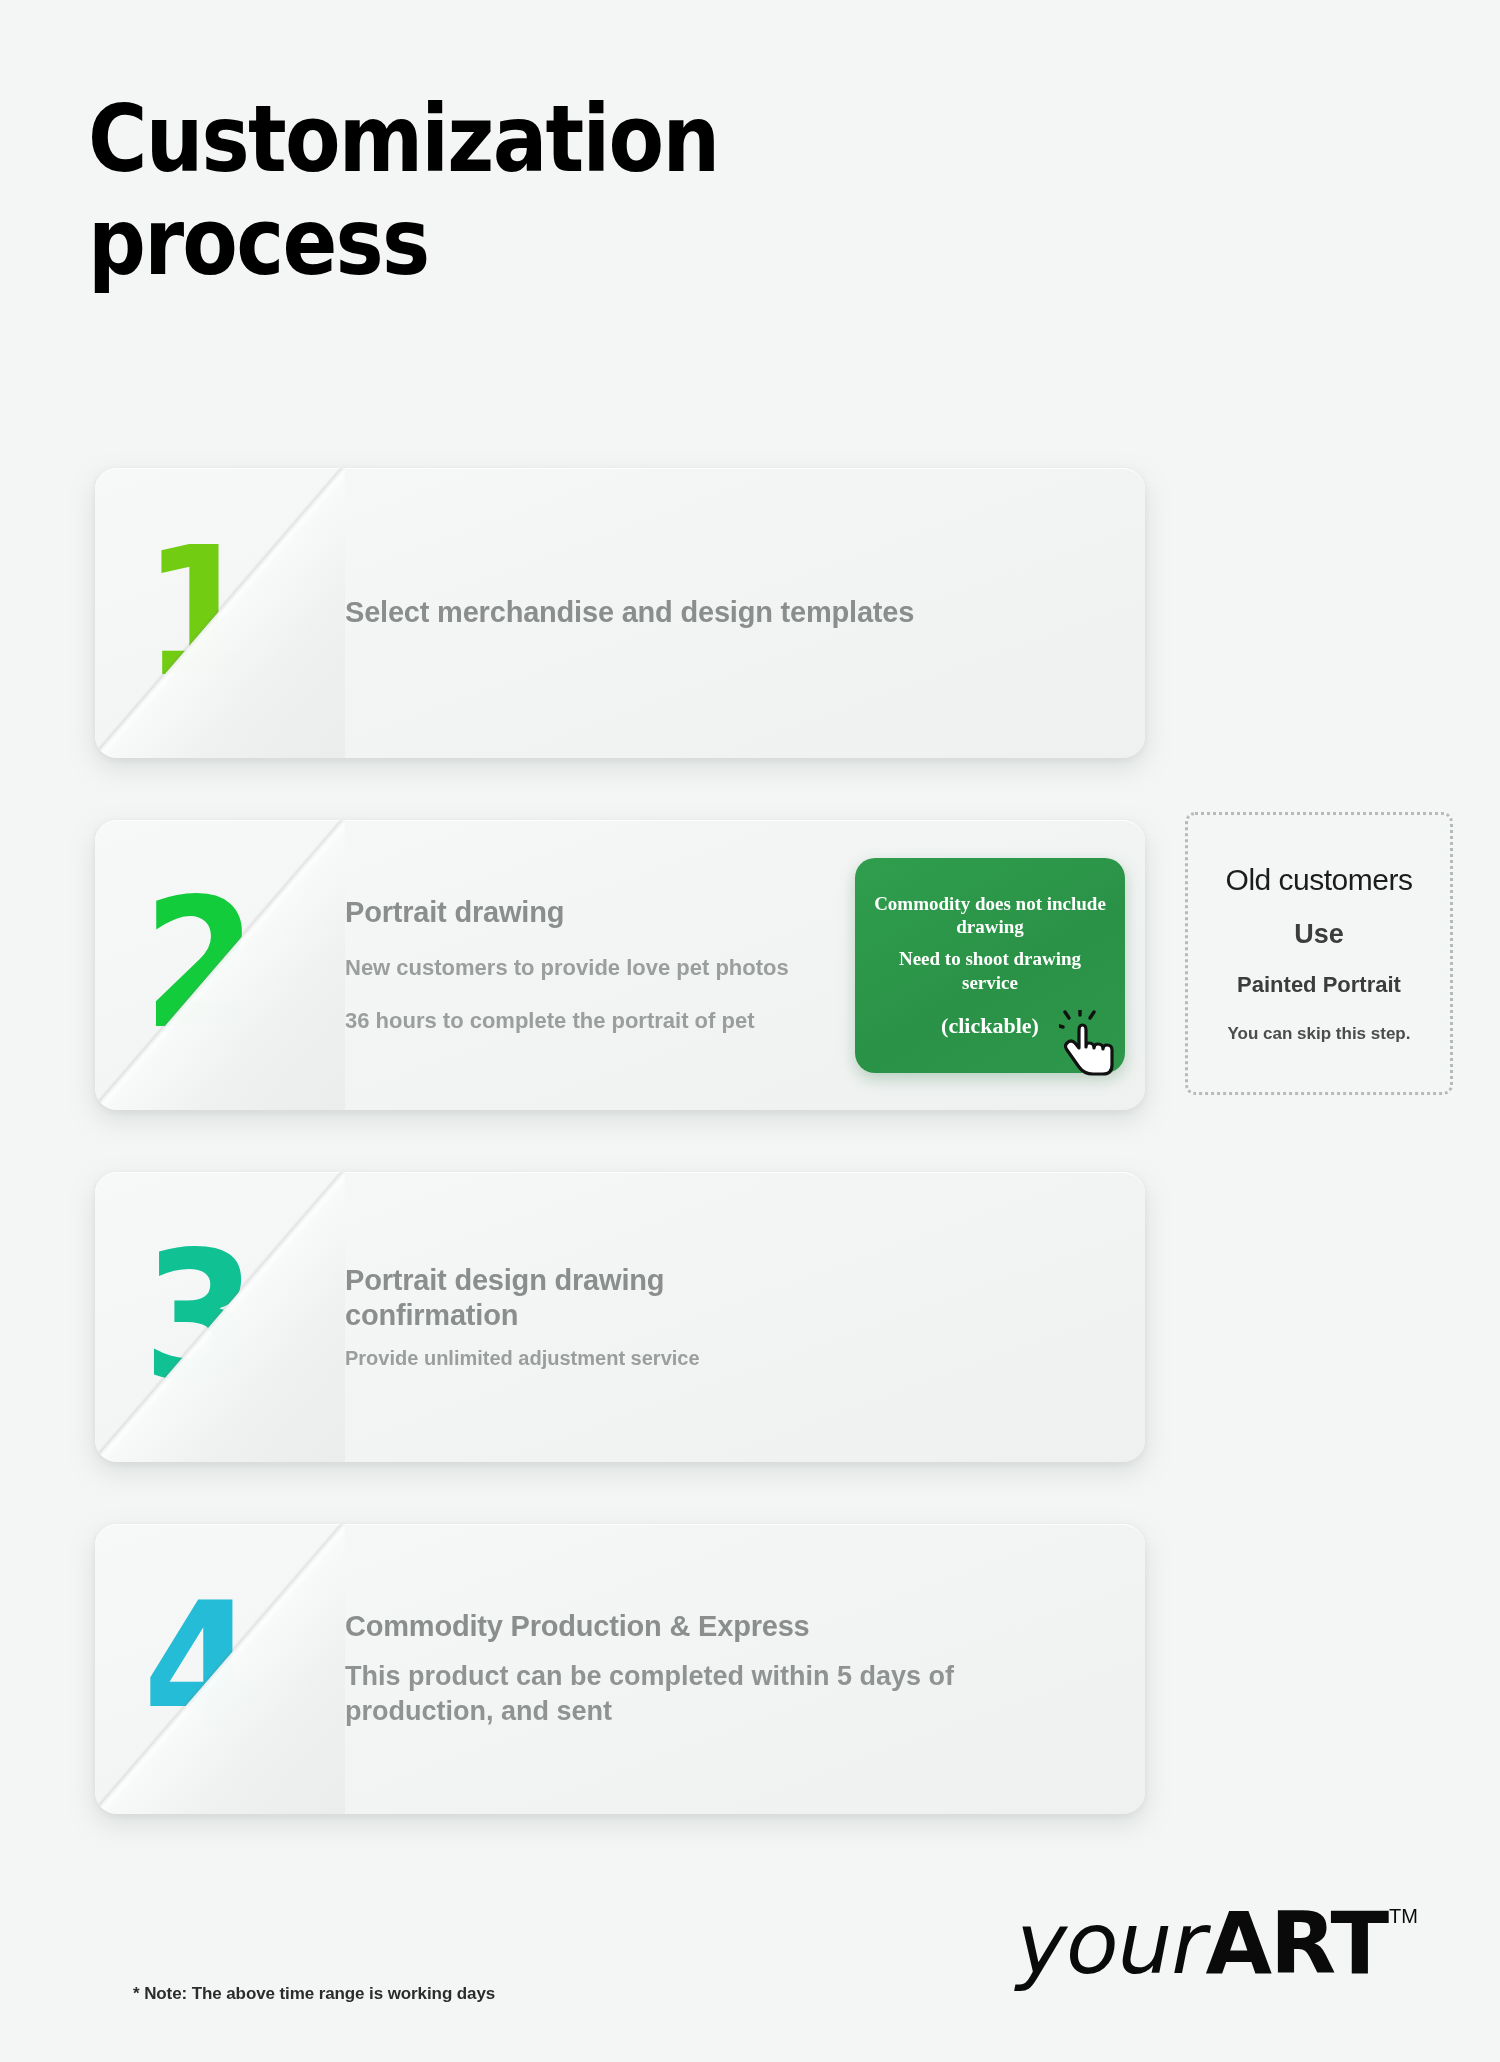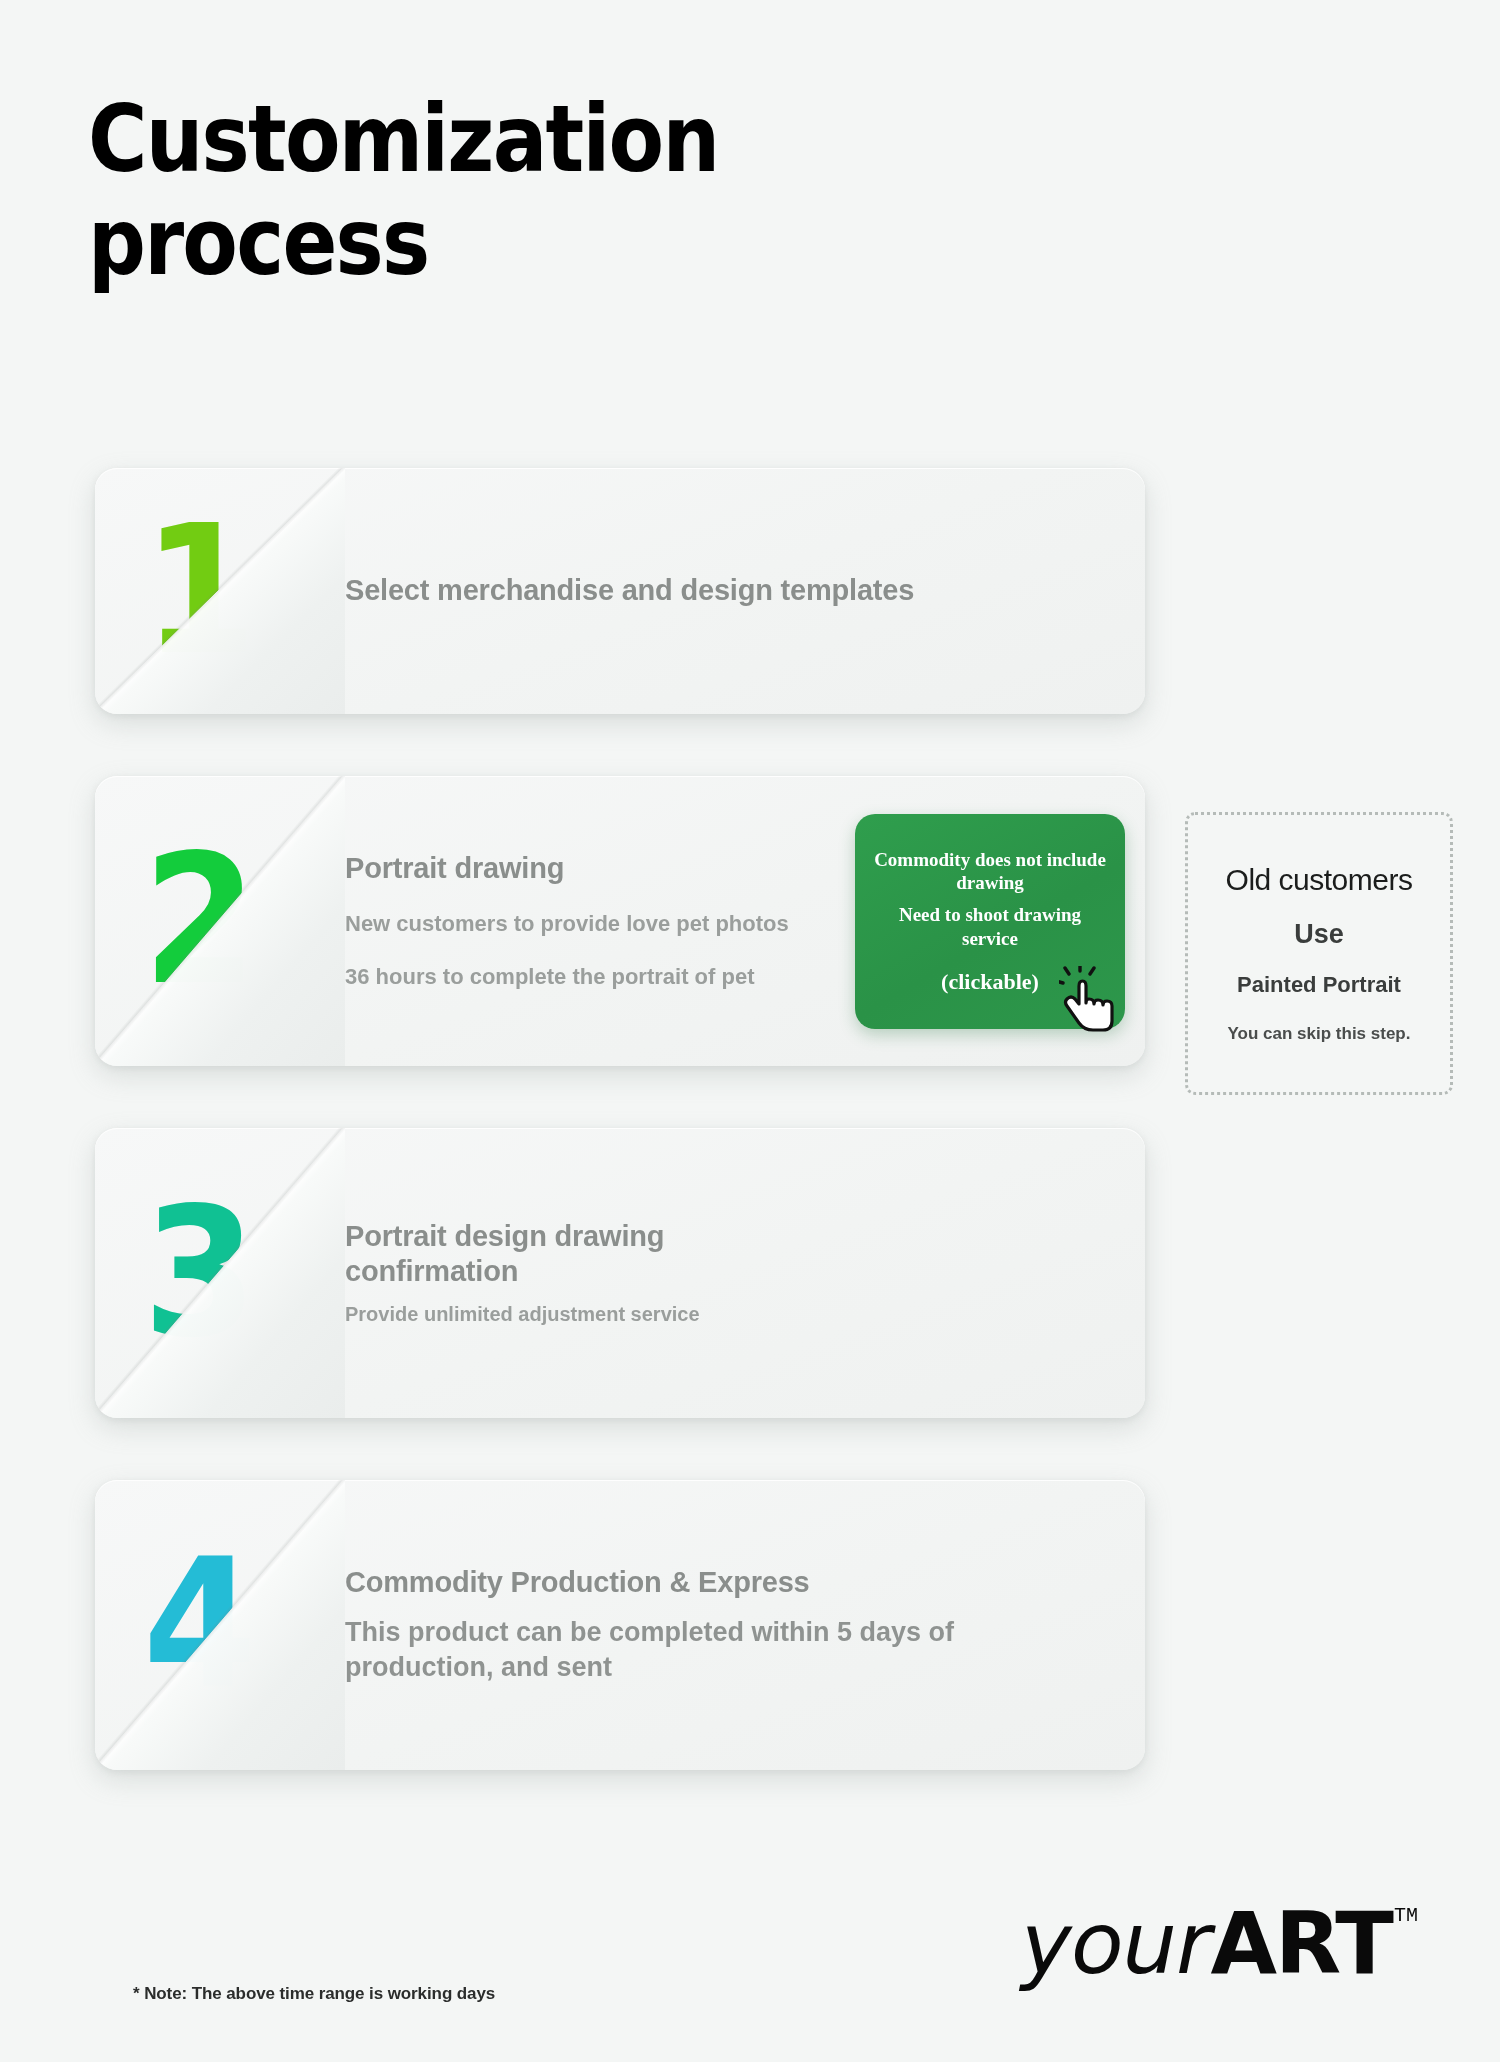--- a/index.html
+++ b/index.html
@@ -54,21 +54,21 @@
     box-shadow:
       0 10px 26px rgba(160,168,165,0.30),
       0 2px 6px rgba(160,168,165,0.18),
       inset 0 1px 0 rgba(255,255,255,0.85);
     overflow: hidden;
     margin-bottom: 62px;
     display: flex;
     align-items: center;
   }
 
-  .card-1 { height: 246px; }
+  .card-1 { height: 290px; }
   .card-2 { height: 290px; }
   .card-3 { height: 290px; }
   .card-4 { height: 290px; margin-bottom: 0; }
 
   
   .numwrap {
     position: relative;
     width: 250px;
     min-width: 250px;
     height: 100%;
@@ -232,21 +232,21 @@
     font-style: italic;
   }
   .logo-art {
     font-family: "DejaVu Sans", sans-serif;
     font-size: 86px;
     font-weight: 700;
     line-height: 1;
     letter-spacing: -2px;
   }
   .logo-tm {
-    font-family: Liberation Mono, monospace;
+    font-family: Liberation Sans, sans-serif;
     font-size: 20px;
     font-weight: 400;
     line-height: 1;
     margin-top: 6px;
     margin-left: 2px;
     text-align: center;
   }
 </style>
 </head>
 <body>

